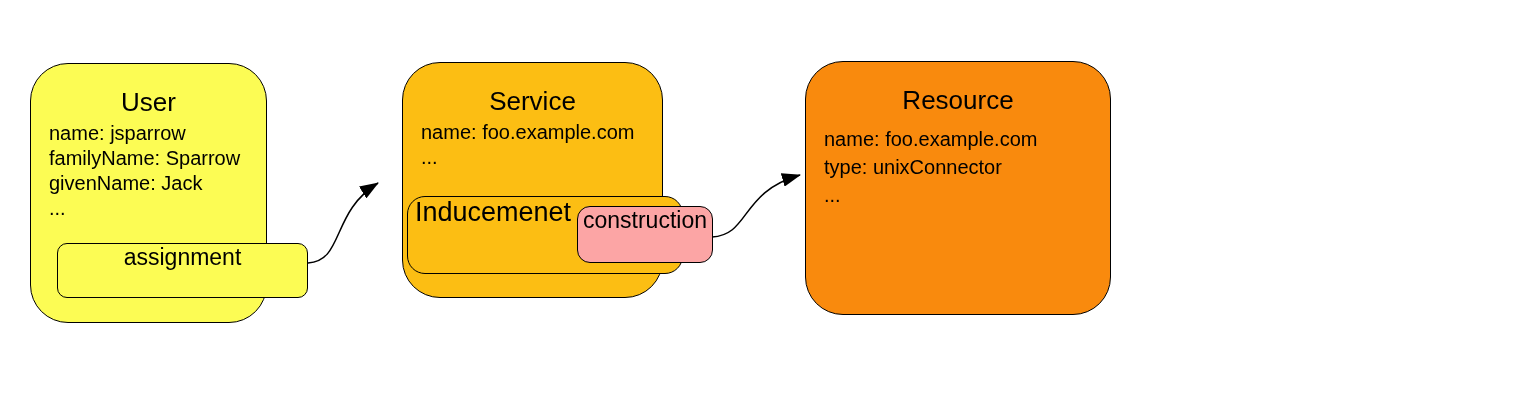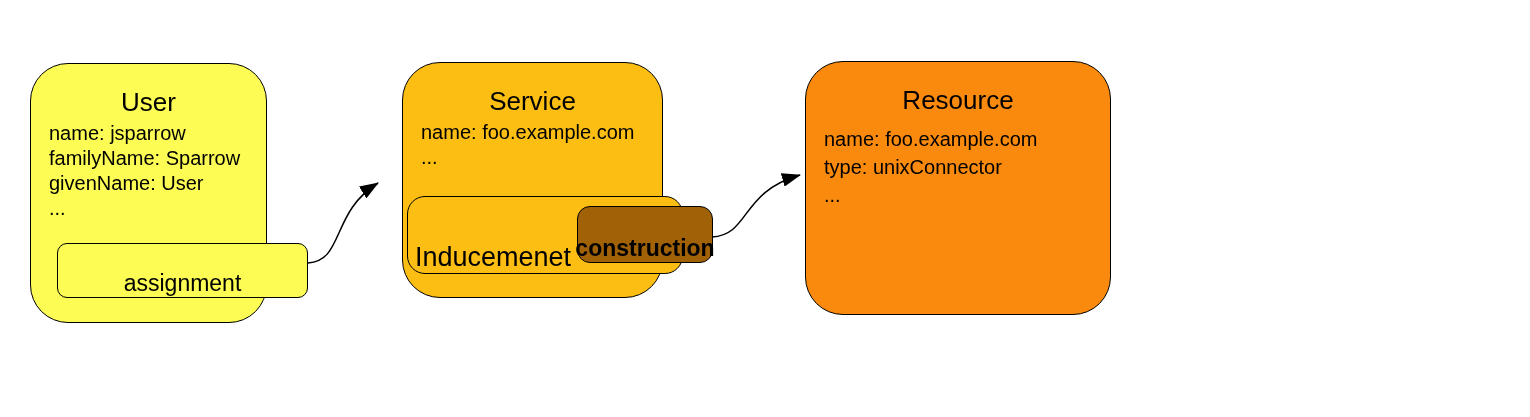--- a/index.html
+++ b/index.html
@@ -51,21 +51,21 @@
     margin-top: 10px;
     line-height: 28px;
   }
   .attr-line { white-space: nowrap; }
 
   .tag {
     position: absolute;
     box-sizing: border-box;
     border: 1.5px solid #000000;
     display: flex;
-    align-items: flex-end;
+    align-items: flex-start;
     justify-content: center;
     white-space: nowrap;
   }
   .tag--assignment {
     left: 57px; top: 243px; width: 251px; height: 55px;
     border-radius: 10px;
     font-size: 23px;
     z-index: 3;
   }
   .tag--inducement {
@@ -102,42 +102,42 @@
 </head>
 <body>
 
 <div class="canvas" style="background-color: rgb(255, 255, 255);">
 
   <div class="node node--user" style="background-color: rgb(252, 252, 84);">
     <div class="node-title">User</div>
     <div class="node-lines">
       <div class="attr-line">name: jsparrow</div>
       <div class="attr-line">familyName: Sparrow</div>
-      <div class="attr-line">givenName: User</div>
+      <div class="attr-line">givenName: Jack</div>
       <div class="attr-line">...</div>
     </div>
   </div>
 
   <div class="tag tag--assignment" style="background-color: rgb(252, 252, 84);">
     <span class="tag-label">assignment</span>
   </div>
 
   <div class="node node--service" style="background-color: rgb(252, 190, 19); margin-left: 20px;">
     <div class="node-title">Service</div>
     <div class="node-lines">
       <div class="attr-line">name: foo.example.com</div>
       <div class="attr-line">...</div>
     </div>
   </div>
 
   <div class="tag tag--inducement" style="background-color: rgb(252, 190, 19);">
     <span class="tag-label">Inducemenet</span>
   </div>
 
-  <div class="tag tag--construction" style="background-color: #a16207; font-weight: bold;">
+  <div class="tag tag--construction" style="background-color: #fca5a5;">
     <span class="tag-label">construction</span>
   </div>
 
   <div class="node node--resource" style="background-color: rgb(249, 138, 13); margin-top: 16px;">
     <div class="node-title">Resource</div>
     <div class="node-lines">
       <div class="attr-line">name: foo.example.com</div>
       <div class="attr-line">type: unixConnector</div>
       <div class="attr-line">...</div>
     </div>

